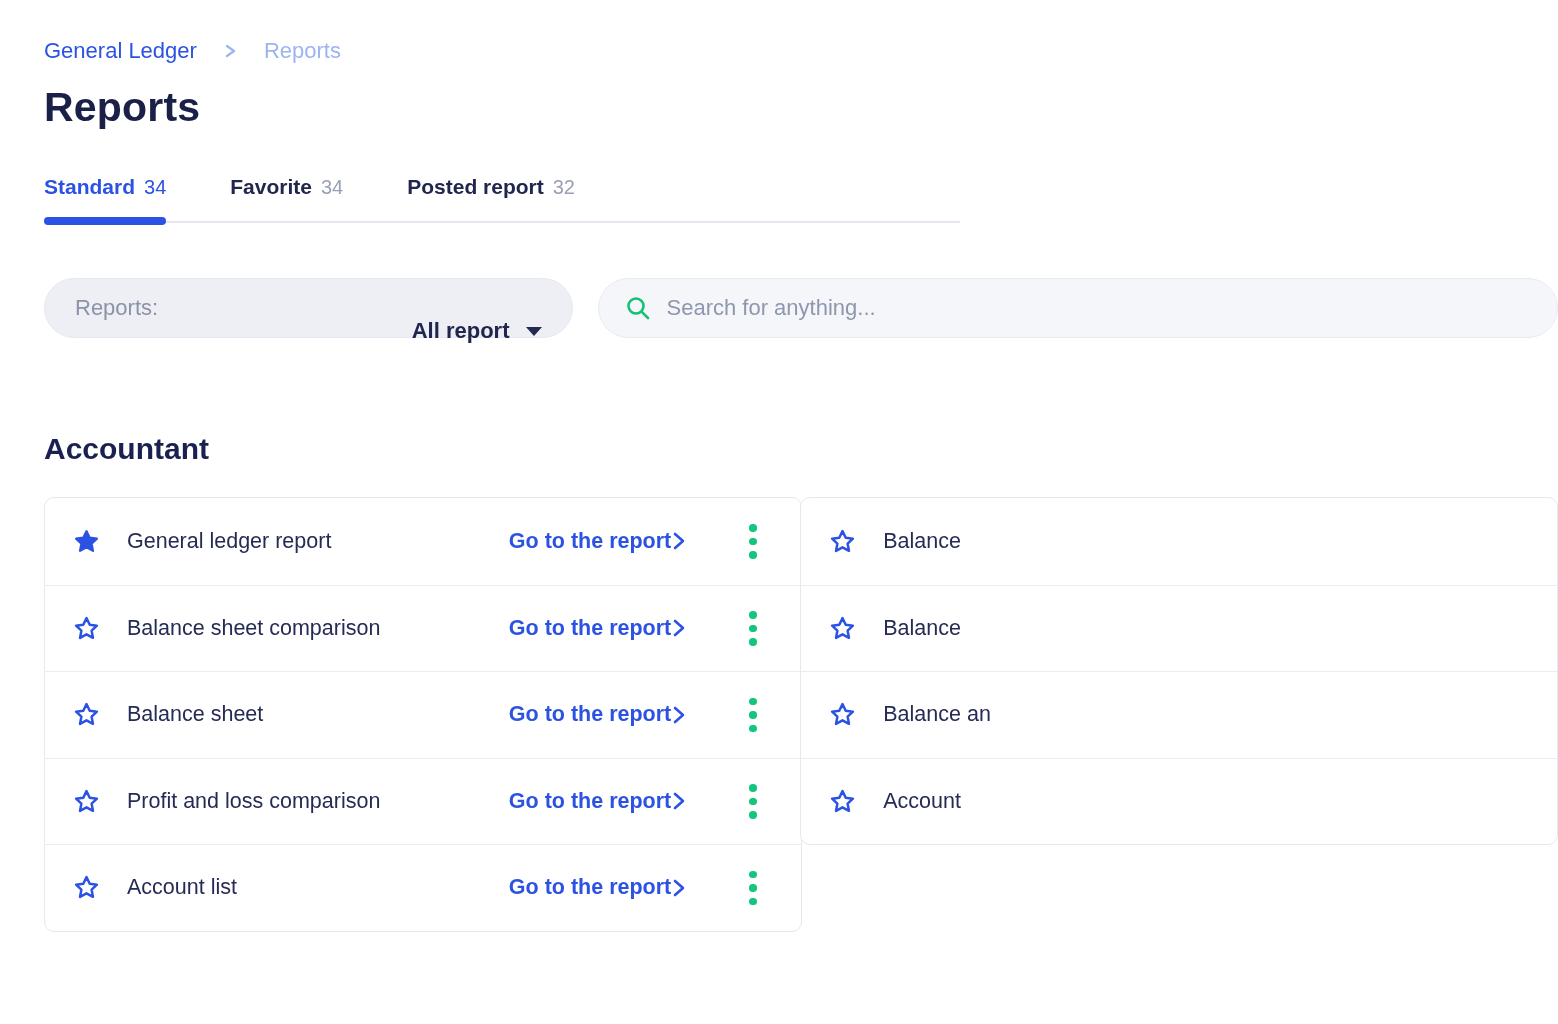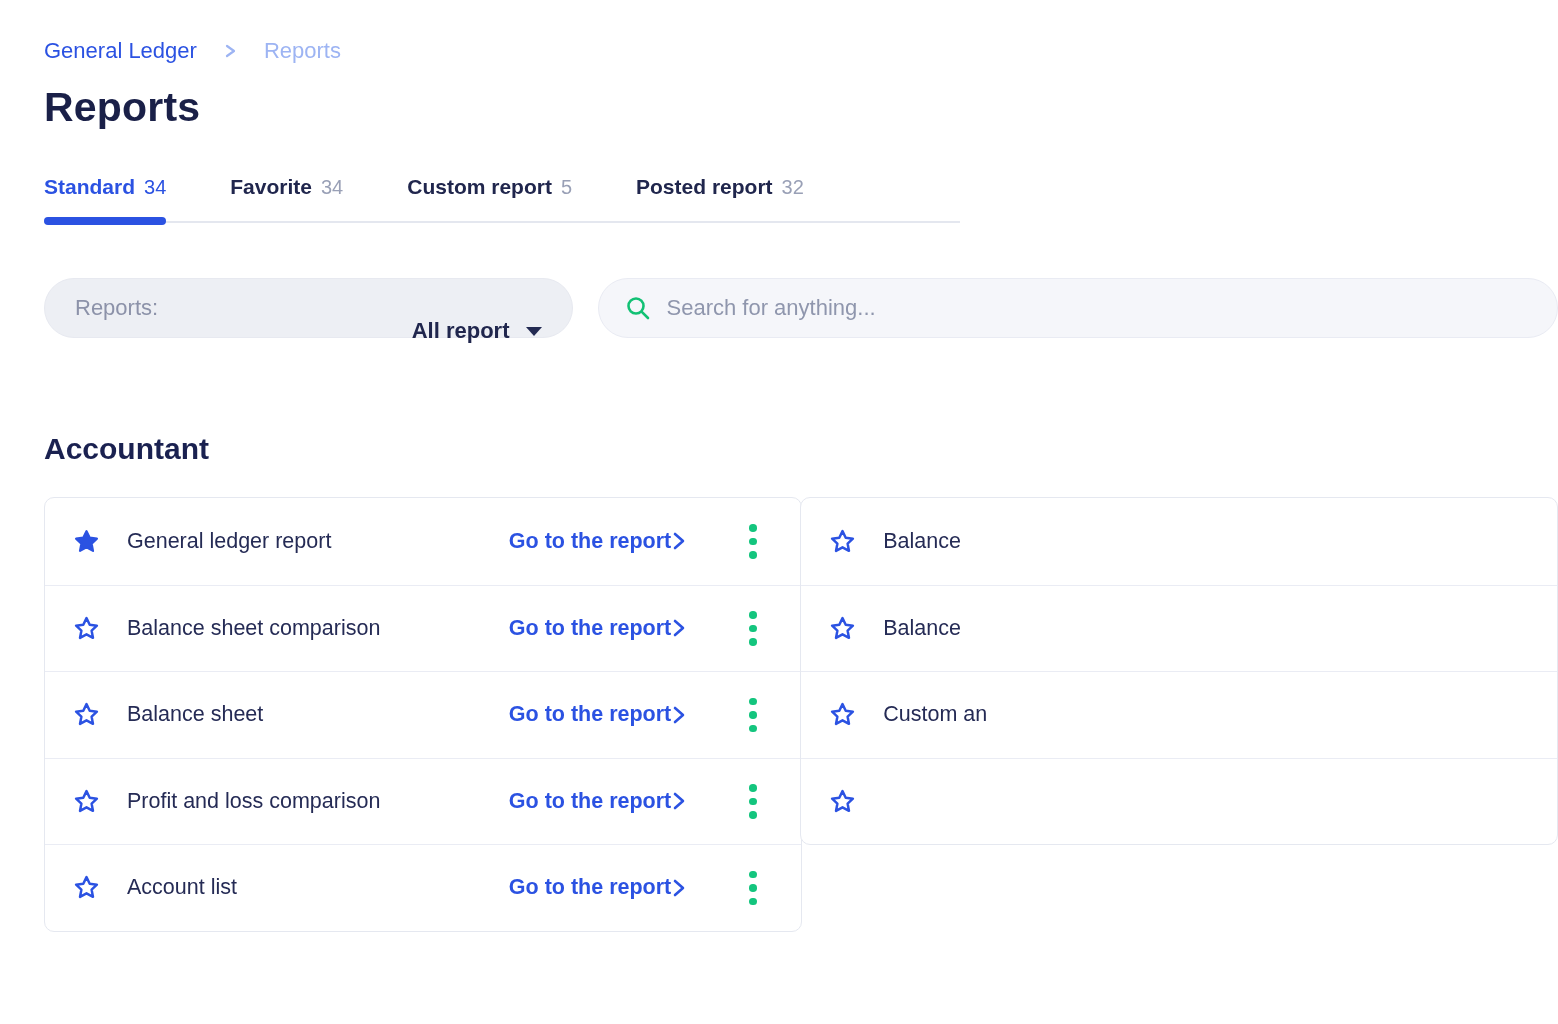--- a/index.html
+++ b/index.html
@@ -82,24 +82,20 @@
   <div class="tabs">
     <div class="tab active">
       <span>Standard</span>
       <span class="count">34</span>
     </div>
     <div class="tab">
       <span>Favorite</span>
       <span class="count">34</span>
     </div>
     <div class="tab">
-      <span>Custom report</span>
-      <span class="count">5</span>
-    </div>
-    <div class="tab">
       <span>Posted report</span>
       <span class="count">32</span>
     </div>
   </div>
 
   <div class="filter-row">
     <div class="filter-pill">
       <span class="filter-label">Reports:</span>
       <span class="filter-value-wrap">
         <span class="filter-value">All report</span>
@@ -244,27 +240,28 @@
         </span>
         <span class="report-name">Balance</span>
       </div>
 
       <div class="report-row">
         <span class="star-cell star-outline">
           <svg width="27" height="27" viewBox="0 0 24 24">
               <path d="M12 2.8l2.85 5.85 6.4.85-4.7 4.45 1.2 6.35L12 17.2l-5.75 3.1 1.2-6.35-4.7-4.45 6.4-.85z"></path>
             </svg>
         </span>
-        <span class="report-name">Custom an</span>
-      </div>
-
-      <div class="report-row">
-        <span class="star-cell star-outline">
-          <svg width="27" height="27" viewBox="0 0 24 24">
-              <path d="M12 2.8l2.85 5.85 6.4.85-4.7 4.45 1.2 6.35L12 17.2l-5.75 3.1 1.2-6.35-4.7-4.45 6.4-.85z"></path>
-            </svg>
-        </span>
+        <span class="report-name">Balance an</span>
+      </div>
+
+      <div class="report-row">
+        <span class="star-cell star-outline">
+          <svg width="27" height="27" viewBox="0 0 24 24">
+              <path d="M12 2.8l2.85 5.85 6.4.85-4.7 4.45 1.2 6.35L12 17.2l-5.75 3.1 1.2-6.35-4.7-4.45 6.4-.85z"></path>
+            </svg>
+        </span>
+        <span class="report-name">Account</span>
       </div>
 
     </div>
   </div>
 
 </div>
 
 </body></html>

